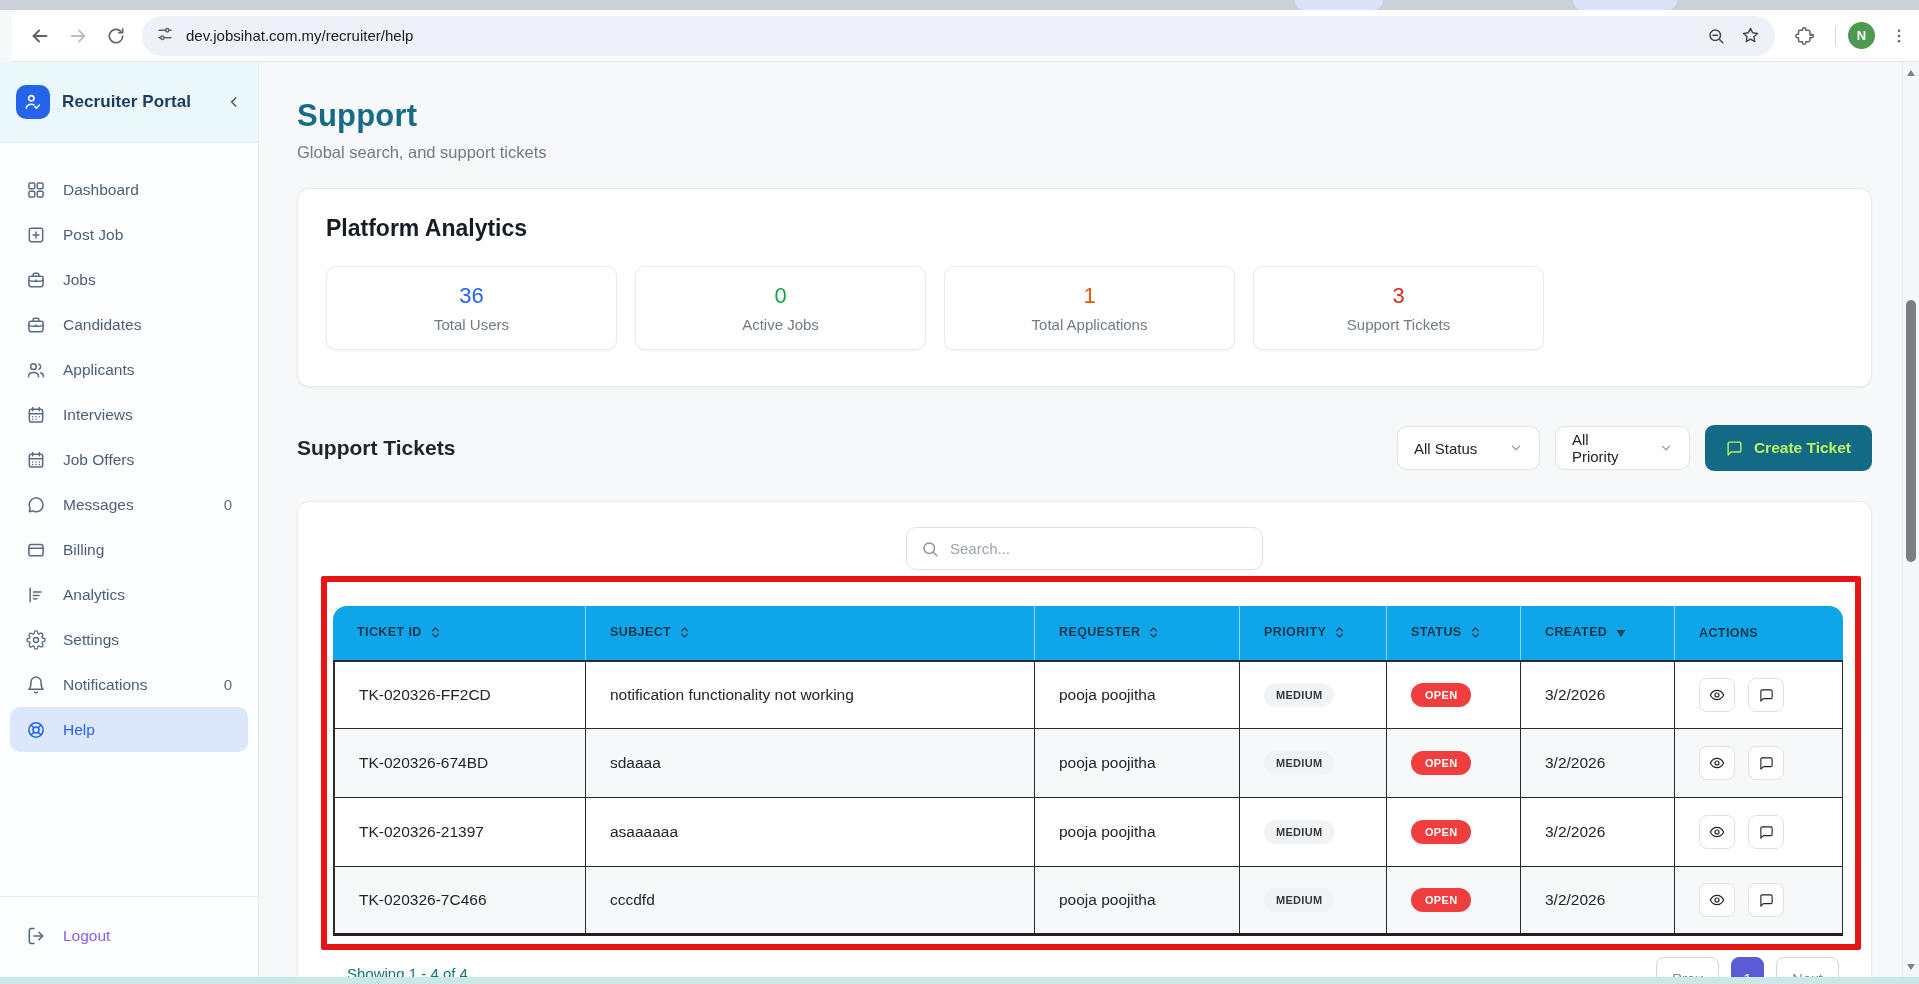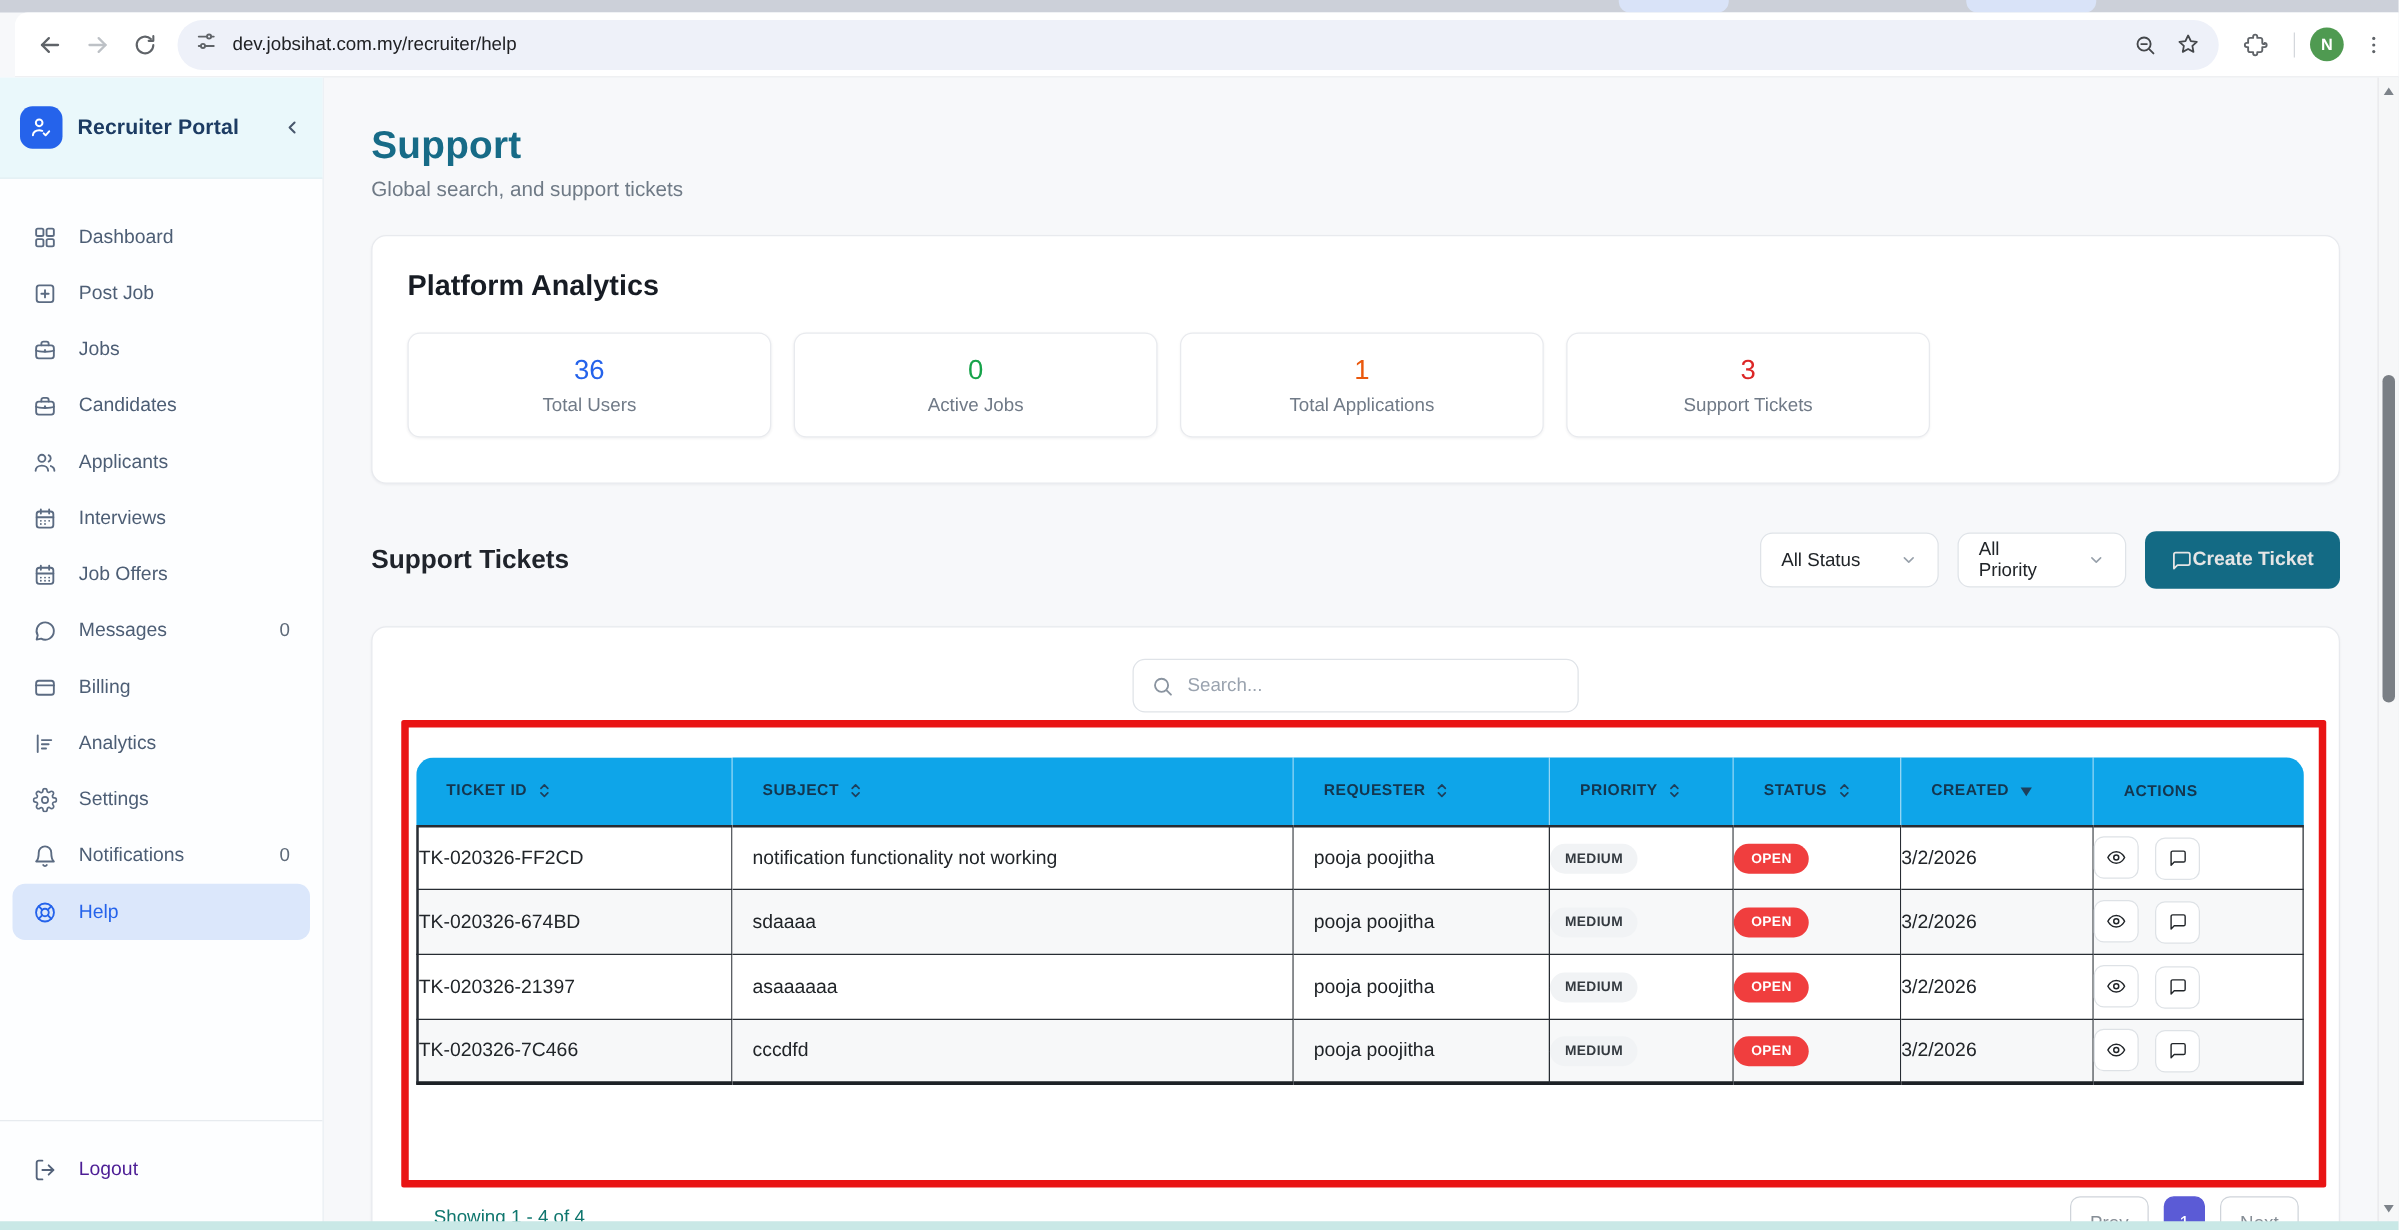--- a/index.html
+++ b/index.html
@@ -35,21 +35,21 @@
   .logo{width:34px;height:34px;border-radius:10px;background:#2563eb;color:#fff;display:flex;align-items:center;justify-content:center;flex:0 0 auto}
   .sb-title{margin-left:12px;font-size:17px;font-weight:bold;color:#1d3c63;letter-spacing:.1px}
   .sb-collapse{margin-left:auto;color:#47566b;display:flex;align-items:center}
   .nav{padding:24px 10px 0 10px}
   .nav-item{height:45px;display:flex;align-items:center;padding:0 16px;border-radius:10px;color:#4d5e75;font-size:15.5px;cursor:default}
   .nav-item .nico{display:flex;align-items:center;margin-right:17px;color:#5b6b82}
   .nav-item.active{background:#dbe7fb;color:#2563eb}
   .nav-item.active .nico{color:#2563eb}
   .nav-badge{margin-left:auto;color:#5f6b7a;font-size:15px}
   .sb-bottom{margin-top:auto;border-top:1px solid #e7ebef;padding:16px 10px 26px}
-  .logout{height:45px;display:flex;align-items:center;padding:0 16px;color:#4c1d95;font-size:15.5px;border-radius:10px}
+  .logout{height:45px;display:flex;align-items:center;padding:0 16px;color:#8b5cf6;font-size:15.5px;border-radius:10px}
   .logout .nico{display:flex;align-items:center;margin-right:17px;color:#53627a}
 
   
   .main{flex:1;min-width:0;padding:36px 30px 0 38px;position:relative}
   .page-title{font-size:31px;font-weight:bold;color:#176b87;letter-spacing:.2px}
   .page-sub{margin-top:9px;font-size:16.5px;color:#6f7a86}
 
   .card{background:#fff;border:1px solid #e8eaee;border-radius:12px;box-shadow:0 1px 2px rgba(16,24,40,.05)}
   .analytics-card{margin-top:26px;padding:26px 28px 36px}
   .analytics-title{font-size:23px;font-weight:bold;color:#171c24}
@@ -59,40 +59,40 @@
   .stat-value{font-size:22px;font-weight:normal}
   .c-blue{color:#2563eb}.c-green{color:#16a34a}.c-orange{color:#ea580c}.c-red{color:#dc2626}
   .stat-label{margin-top:7px;font-size:15px;color:#707a87}
 
   .tickets-header{display:flex;align-items:center;margin-top:38px}
   .section-title{font-size:21px;font-weight:bold;color:#20242b}
   .th-controls{margin-left:auto;display:flex;align-items:center;gap:15px}
   .select{height:44px;border:1px solid #dfe3e8;border-radius:10px;background:#fff;display:flex;align-items:center;
           padding:0 16px;font-size:15px;color:#212529;gap:26px}
   .select .chev{color:#98a1ab;display:flex}
-  .create-btn{height:46px;background:#136a84;color:#e5e5e5;border:none;border-radius:9px;display:flex;align-items:center;
-              padding:0 21px;font-size:15.5px;font-weight:bold;cursor:pointer;font-family:inherit}
+  .create-btn{height:46px;background:#136a84;color:#bef264;border:none;border-radius:9px;display:flex;align-items:center;
+              gap:11px;padding:0 21px;font-size:15.5px;font-weight:bold;cursor:pointer;font-family:inherit}
 
   .tickets-card{margin-top:30px;padding:25px 27px;height:540px;position:relative}
   .search-row{display:flex;justify-content:center}
   .search-box{width:357px;height:43px;border:1px solid #dfe3e8;border-radius:10px;display:flex;align-items:center;
               padding:0 14px;gap:11px;background:#fff}
   .search-box .sico{color:#8a94a0;display:flex}
   .search-box input{border:none;outline:none;flex:1;font-size:15px;color:#212529;font-family:inherit;background:transparent}
   .search-box input::placeholder{color:#9aa3af}
 
   .red-rect{margin:6px -17px 0 -4px;height:374px;border:6px solid #e91414;border-radius:2px;position:relative}
 
   table.tickets{border-collapse:separate;border-spacing:0;table-layout:fixed;width:1510px;margin:24px 0 0 6px}
   .tickets th{height:54px;background:#0ea5e9;color:#14364f;font-size:12.5px;font-weight:bold;letter-spacing:.4px;
               text-align:left;padding-left:24px;border-right:1px solid rgba(255,255,255,.55);white-space:nowrap;cursor:pointer}
   .tickets th:first-child{border-radius:14px 0 0 0}
   .tickets th:last-child{border-radius:0 14px 0 0;border-right:none;cursor:default}
   .sort-ic{display:inline-block;vertical-align:-3px;margin-left:8px;color:#1d3f5c}
-  .tickets td{height:52px;font-size:15.5px;color:#212529;background:#fff;
+  .tickets td{height:69px;font-size:15.5px;color:#212529;padding-left:24px;background:#fff;
               border-bottom:1.5px solid #272c33;border-right:1.5px solid #272c33}
   .tickets tbody tr:first-child td{border-top:2px solid #272c33}
   .tickets td:first-child{border-left:2px solid #272c33}
   .tickets tbody tr:nth-child(even) td{background:#f7f8f9}
   .tickets tbody tr:last-child td{border-bottom:3px solid #1d2126}
   .td-subject{padding-left:16px}
   .pill{display:inline-block;font-size:11px;font-weight:bold;letter-spacing:.3px;border-radius:999px;padding:6px 12px}
   .pill-priority{background:#f1f3f5;color:#343a40}
   .pill-status{background:#f03e3e;color:#fff;padding:6px 14px}
   .action-btn{width:36px;height:34px;border:1px solid #dee2e6;background:#fff;border-radius:8px;display:inline-flex;

